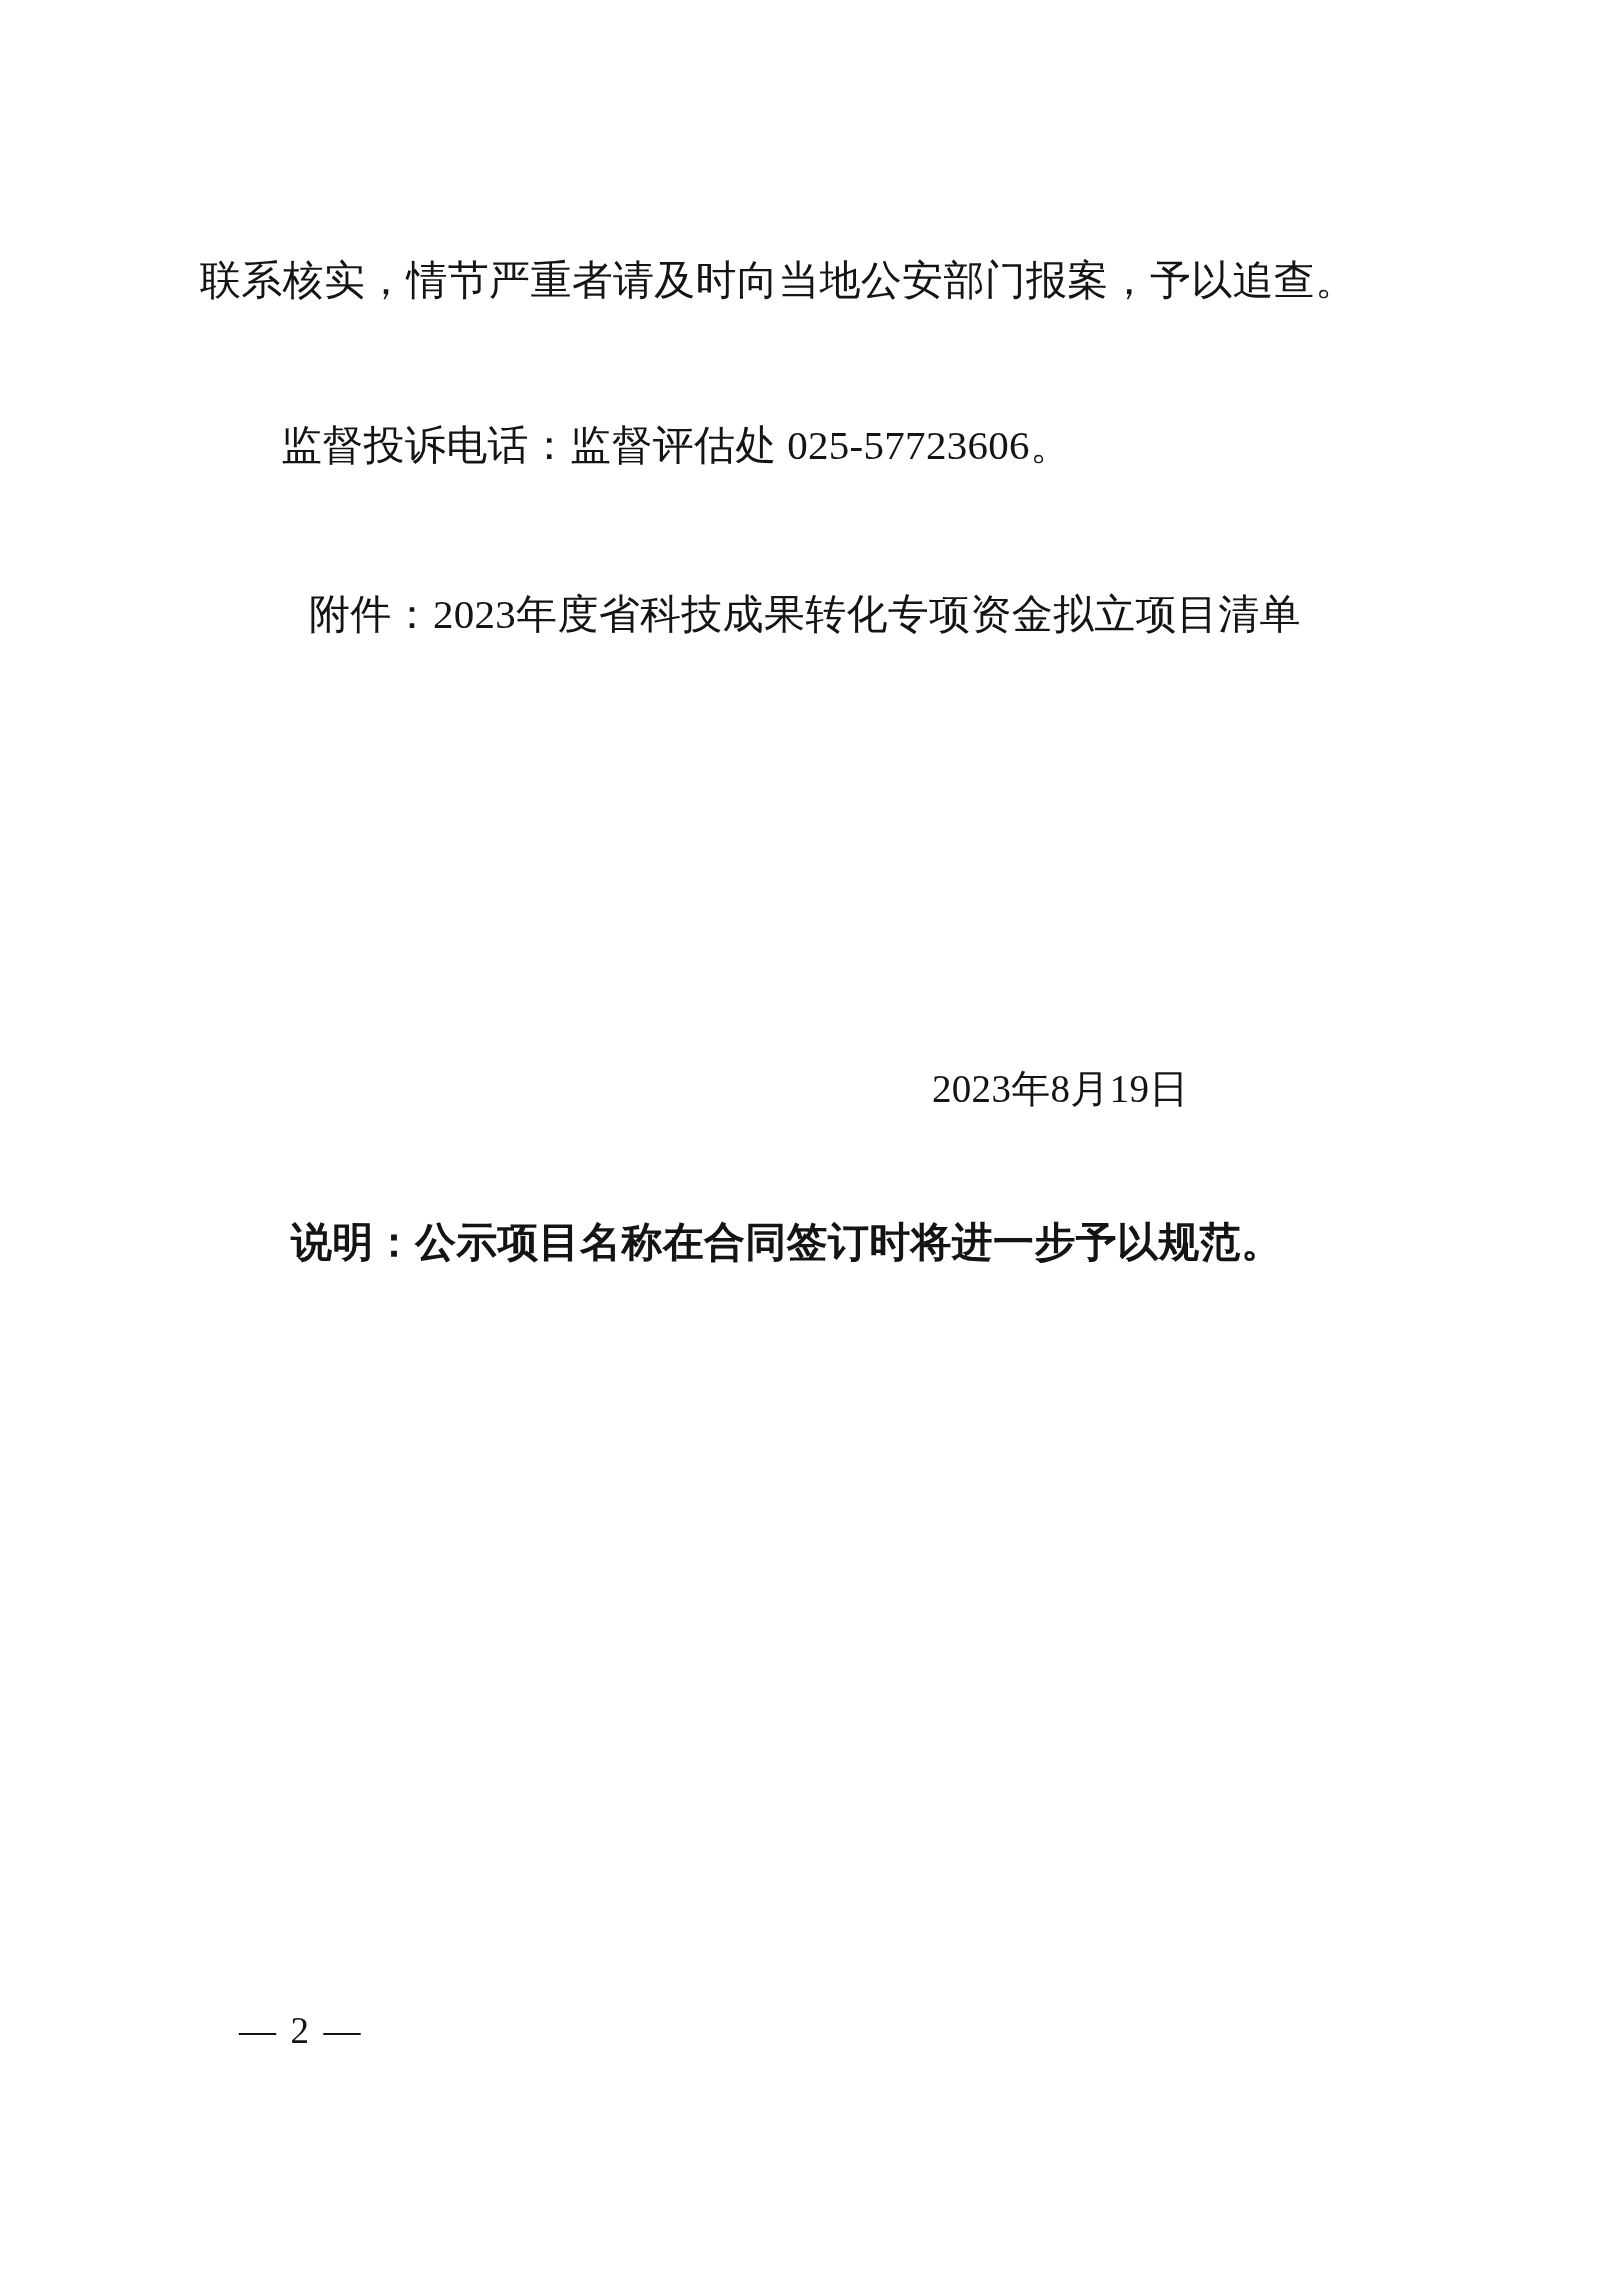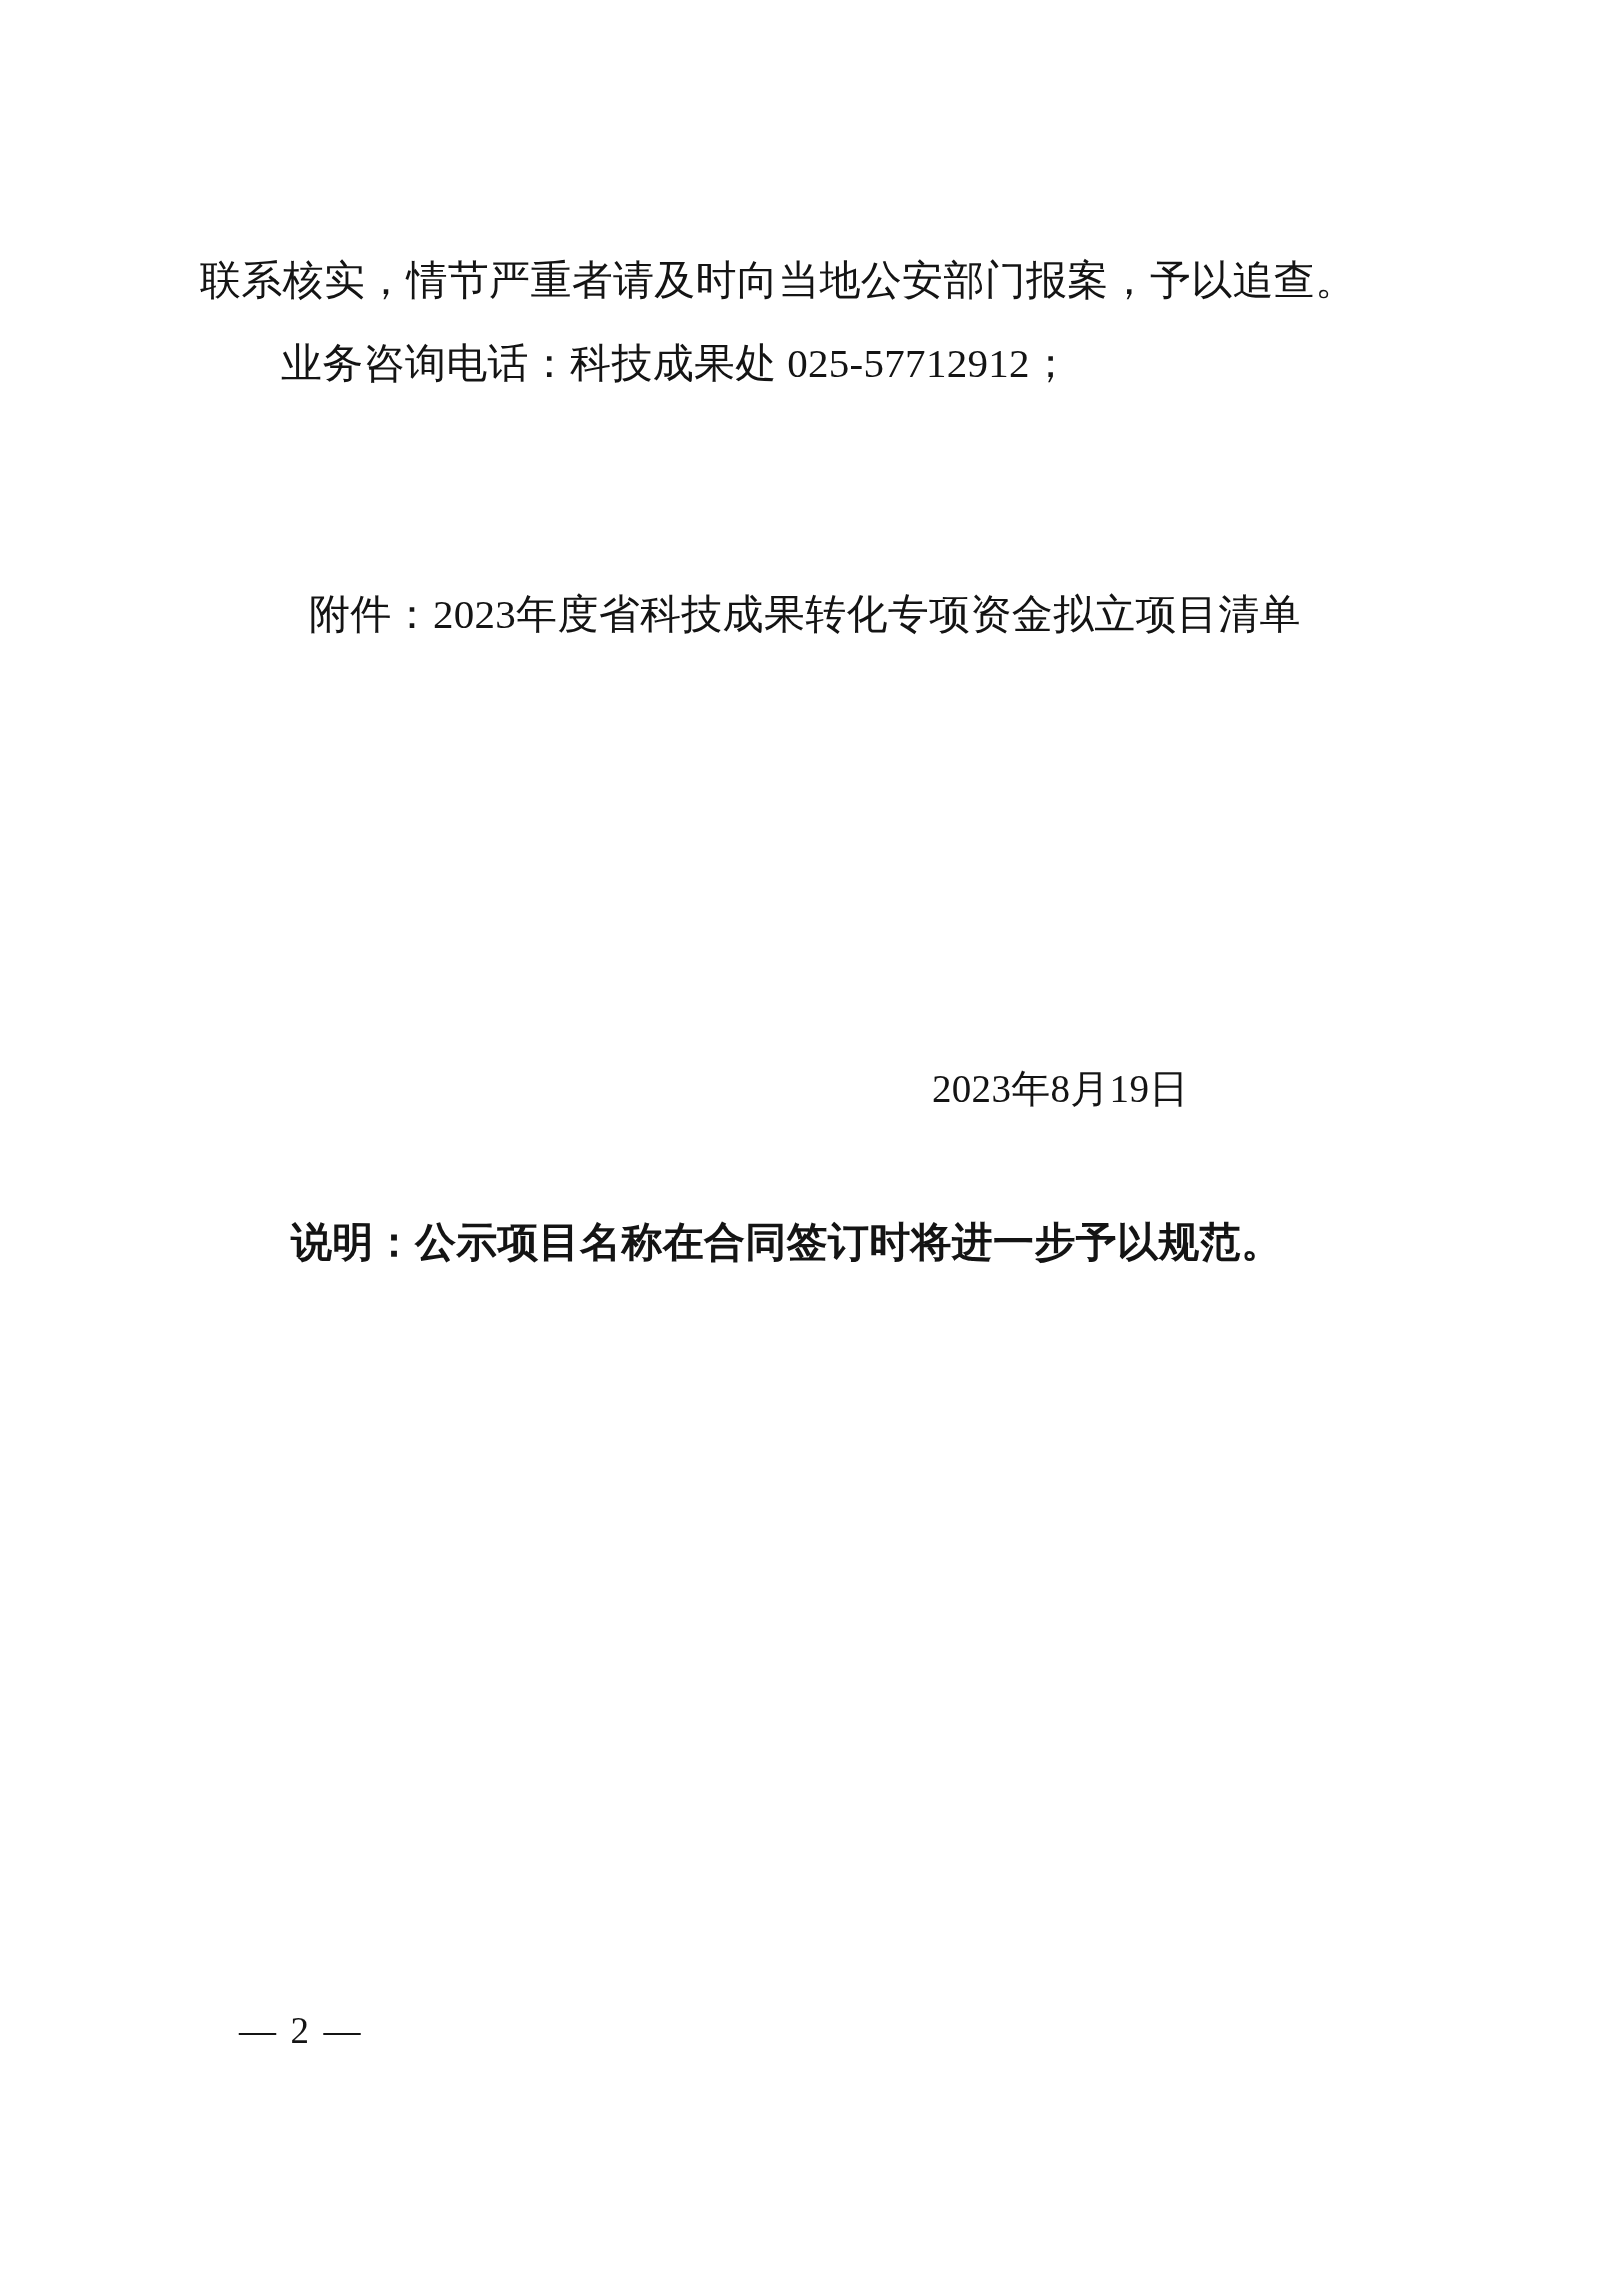--- a/index.html
+++ b/index.html
@@ -73,22 +73,22 @@
     letter-spacing: 2.6px;
   }
 </style>
 </head>
 <body>
 
 <div class="page">
 
   <div class="body-text" id="para-continuation">联系核实，情节严重者请及时向当地公安部门报案，予以追查。</div>
 
-  <div class="body-text" id="para-consult">业务咨询电话：科技成果处 025-57712912；</div>
 
+  <div class="body-text" id="para-supervise">监督投诉电话：监督评估处 025-57723606。</div>
 
   <div class="body-text" id="para-attachment">附件：2023年度省科技成果转化专项资金拟立项目清单</div>
 
 
   <div class="body-text" id="signature-date">2023年8月19日</div>
 
   <div class="body-text" id="note-line">说明：公示项目名称在合同签订时将进一步予以规范。</div>
 
   <div id="page-number">— 2 —</div>
 

